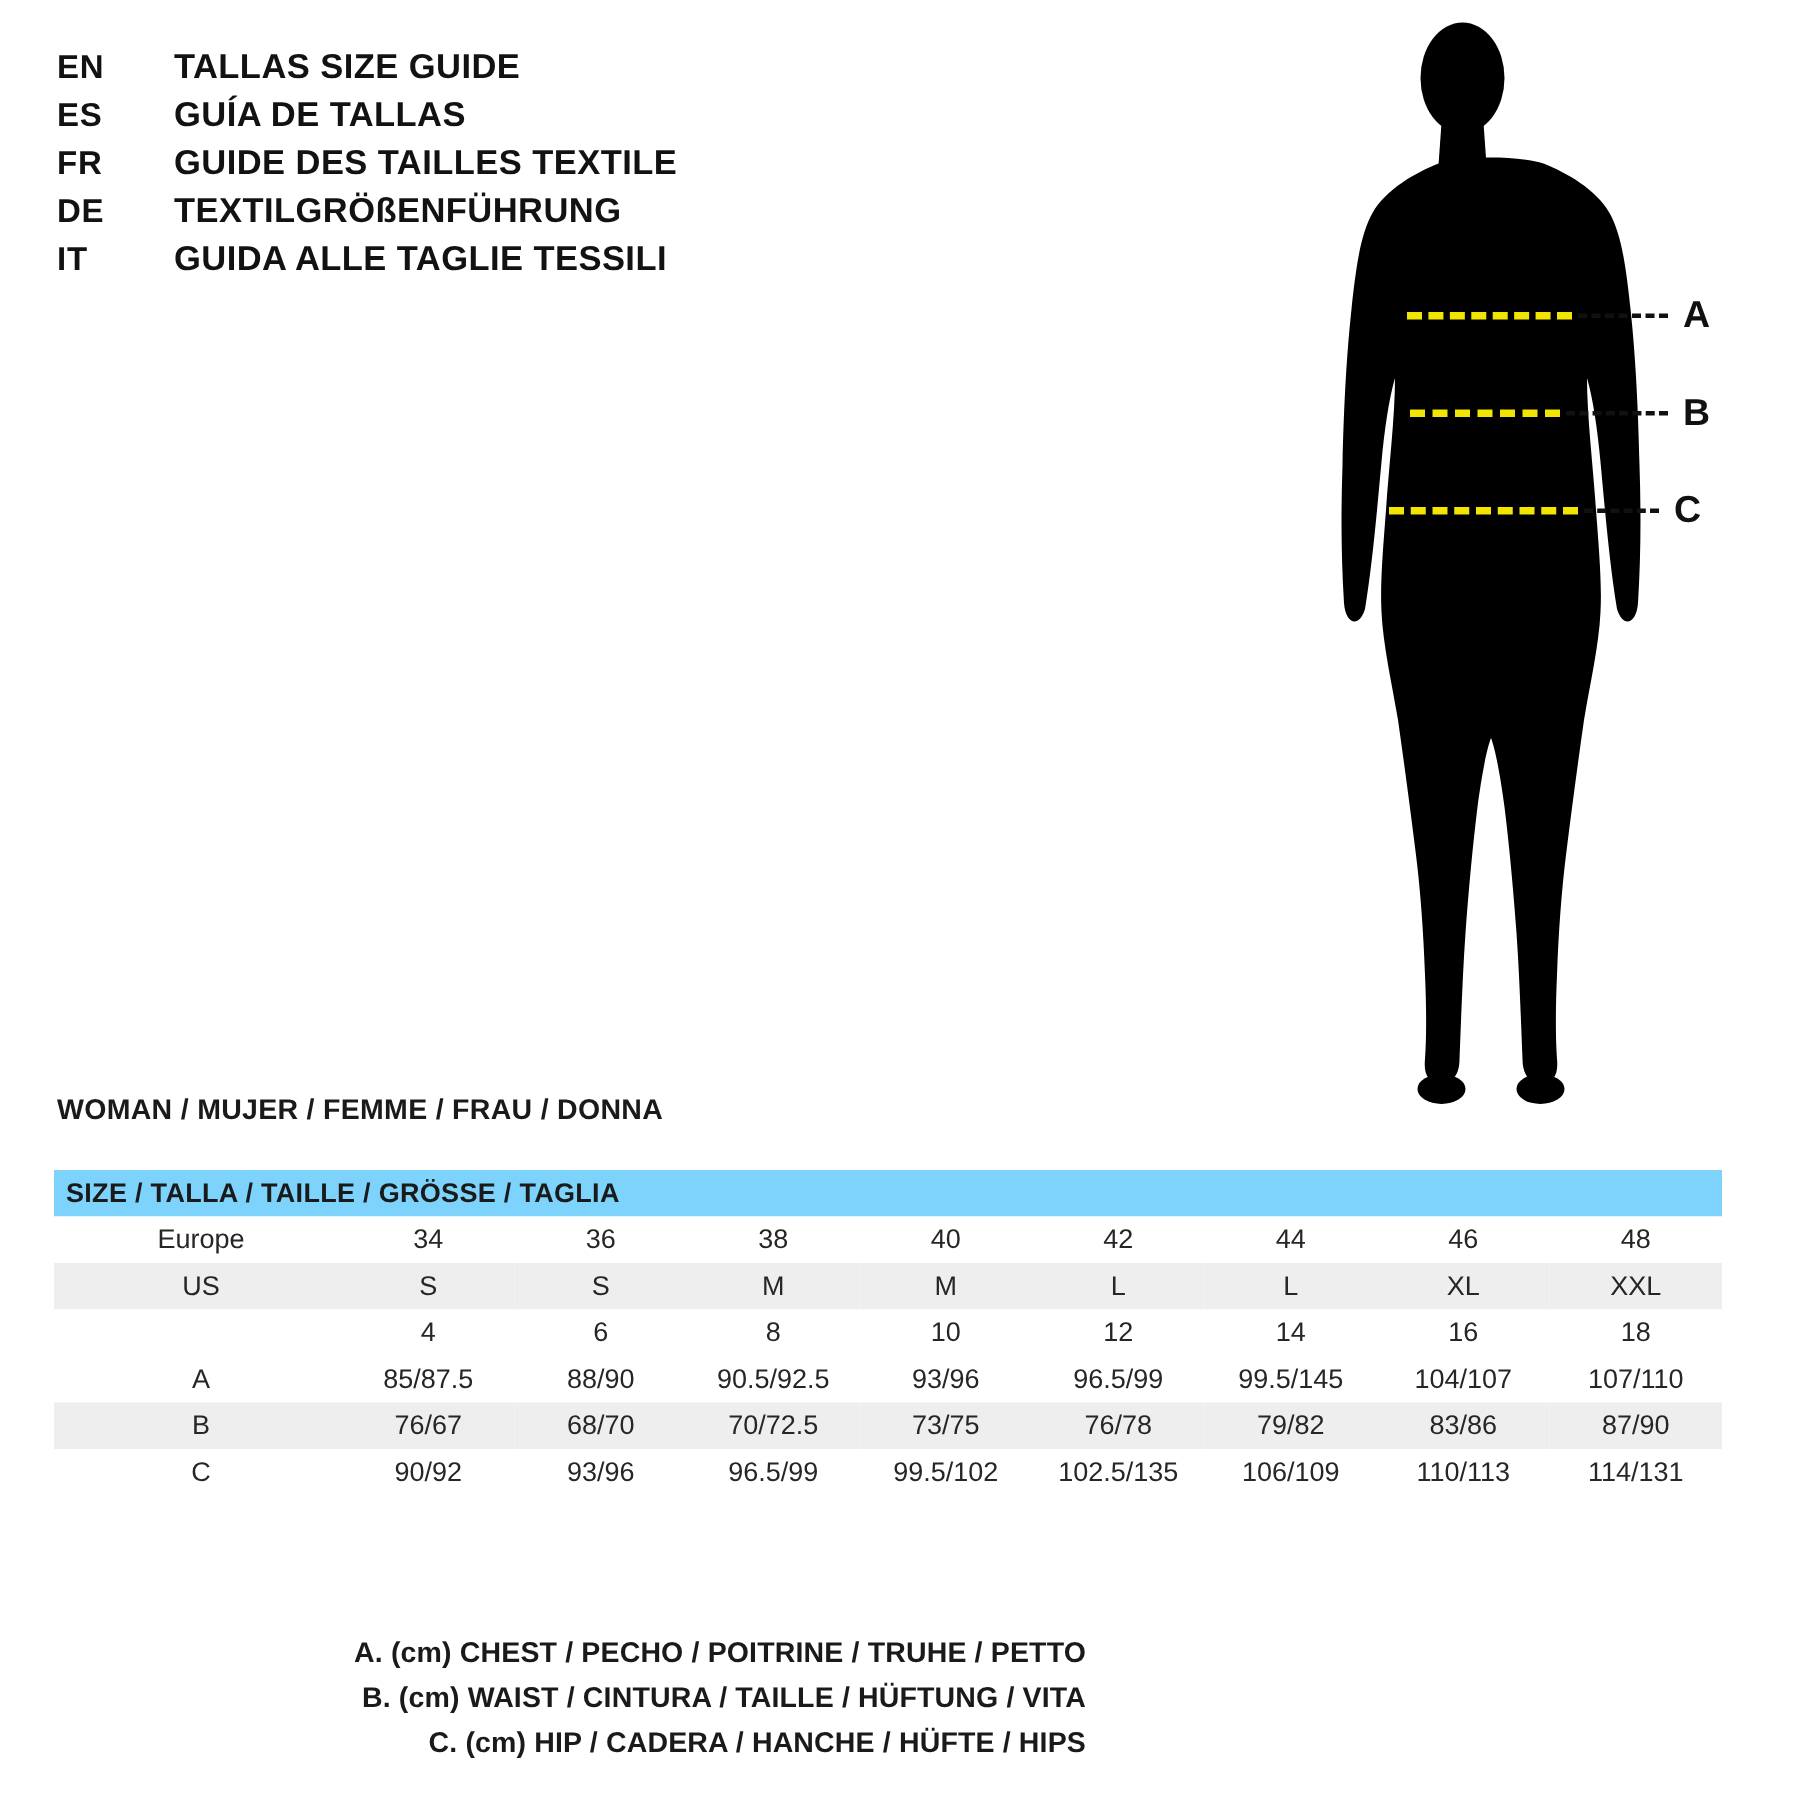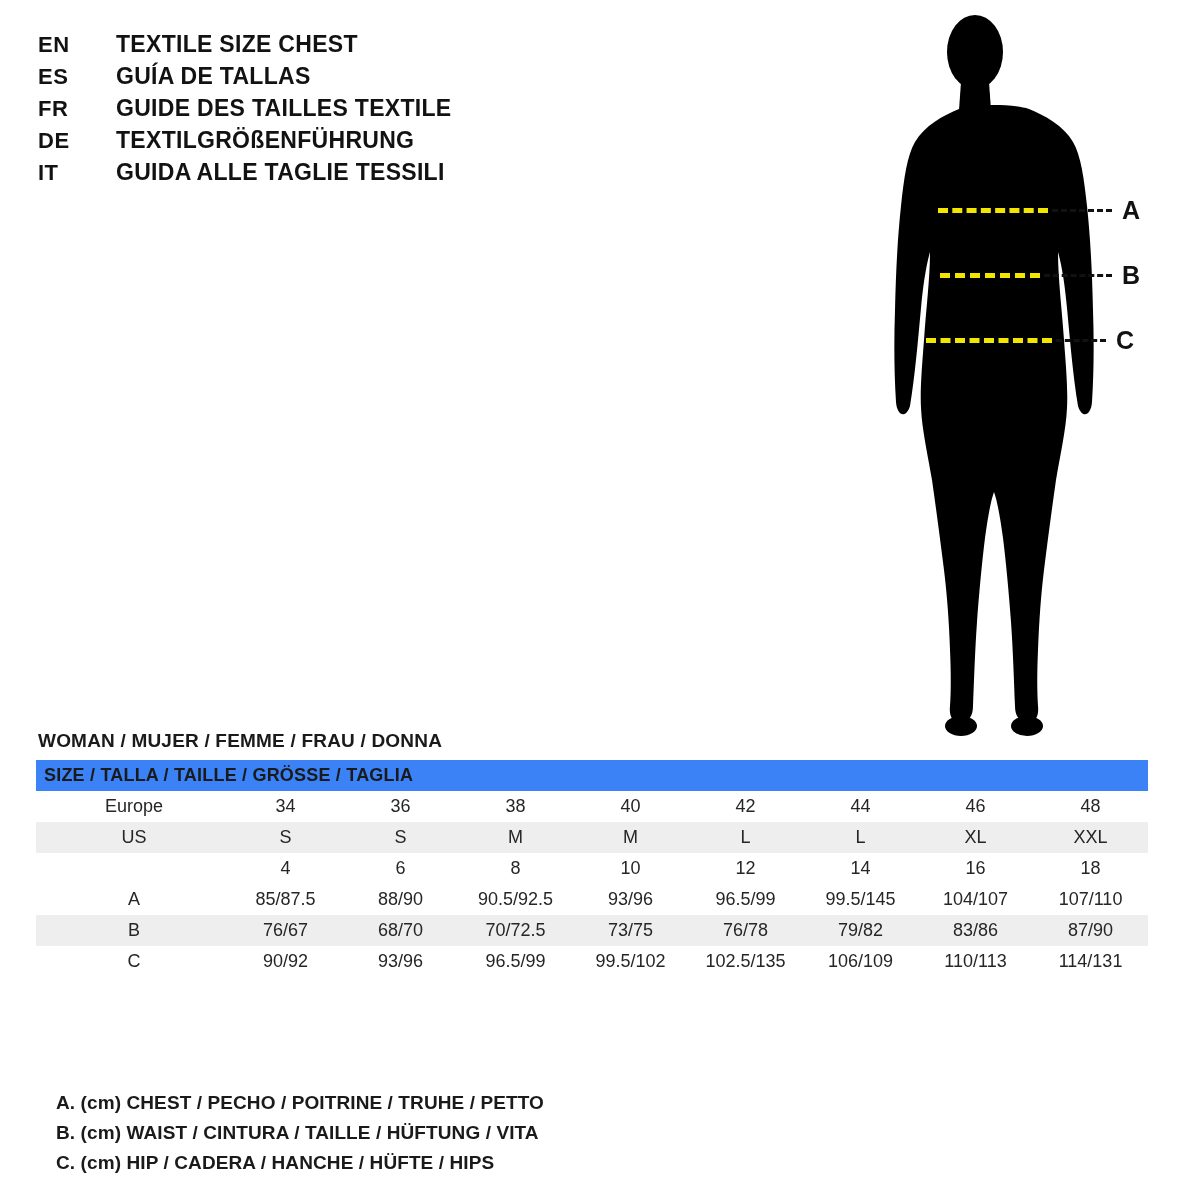--- a/index.html
+++ b/index.html
@@ -88,21 +88,21 @@
     position: absolute;
     left: 36px;
     top: 730px;
     width: 1130px;
   }
   .section-heading {
     font-size: 19px;
     font-weight: bold;
     color: #1a1a1a;
     letter-spacing: 0.2px;
-    margin: 0 0 8px 2px;
+    margin: 0 0 28px 2px;
   }
   table.size-table {
     border-collapse: collapse;
     width: 1112px;
     table-layout: fixed;
   }
   table.size-table td, table.size-table th {
     font-size: 18px;
     color: #262626;
     padding: 5px 4px;
@@ -116,56 +116,57 @@
     font-size: 18px;
     font-weight: bold;
     color: #1a1a1a;
     letter-spacing: 0.2px;
   }
   table.size-table td.row-label {
     text-align: center;
     padding-left: 8px;
   }
   tr.header-row {
-    background: #3b82f6;
+    background: #7dd3fc;
     margin-left: 12px;
   }
   tr.row-shaded {
     background: #eeeeee;
     border-radius: 12px;
   }
   tr.row-plain {
     background: #ffffff;
   }
 
   
   .legend {
     position: absolute;
-    left: 56px;
+    left: 24px;
     top: 1088px;
     width: 700px;
+    text-align: right;
   }
   .legend-line {
     font-size: 19px;
     font-weight: bold;
     color: #1a1a1a;
     line-height: 30px;
     white-space: nowrap;
     letter-spacing: 0.1px;
   }
 </style>
 </head>
 <body>
 
 <div class="page">
 
   <div class="titles">
     <div class="title-row">
       <span class="title-lang">EN</span>
-      <span class="title-text">TEXTILE SIZE CHEST</span>
+      <span class="title-text">TALLAS SIZE GUIDE</span>
     </div>
     <div class="title-row">
       <span class="title-lang">ES</span>
       <span class="title-text">GUÍA DE TALLAS</span>
     </div>
     <div class="title-row">
       <span class="title-lang">FR</span>
       <span class="title-text">GUIDE DES TAILLES TEXTILE</span>
     </div>
     <div class="title-row">

